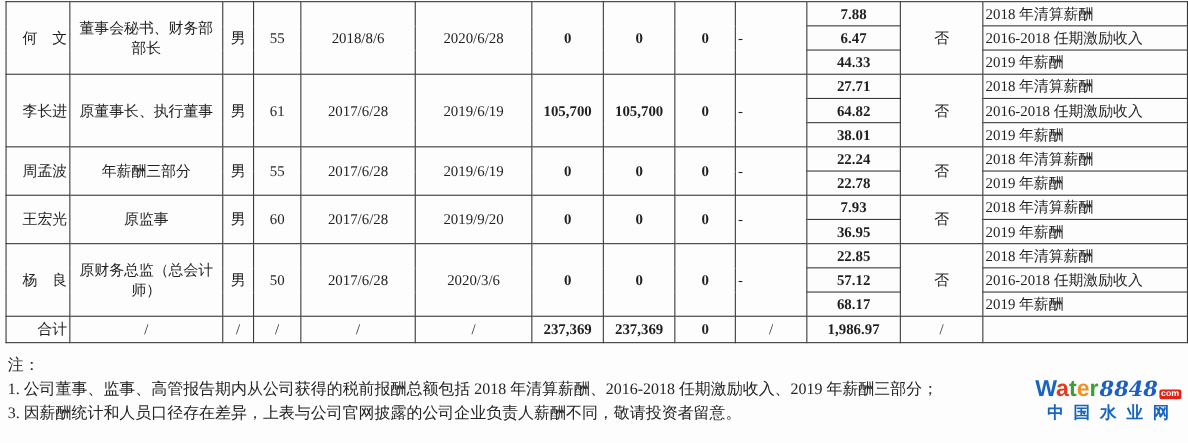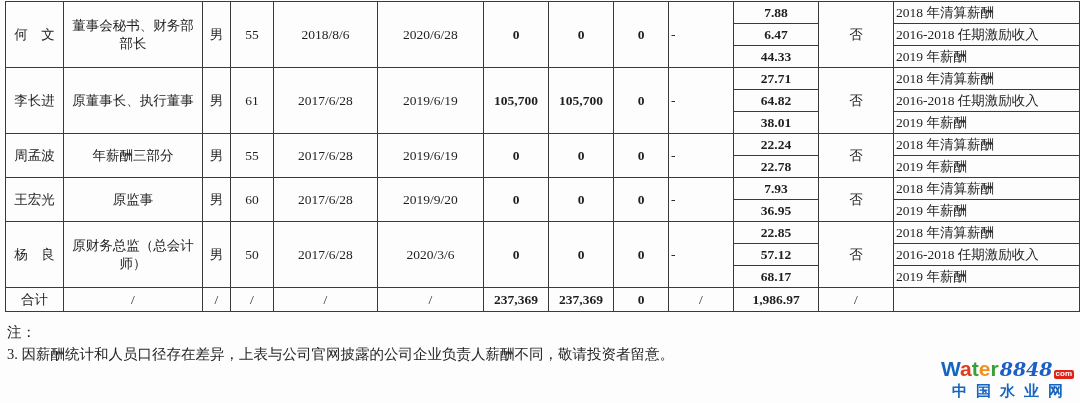--- a/index.html
+++ b/index.html
@@ -12,32 +12,32 @@
   table.salary{
     border-collapse:collapse;table-layout:fixed;width:1074px;
     margin:1px 0 0 5px;font-size:13.5px;
   }
   table.salary td{
     border:1px solid #3a3a3a;overflow:hidden;white-space:normal;
     line-height:18px;padding:0 2px;vertical-align:middle;
   }
   table.salary tr{height:22px;}
   table.salary tr.total{height:24px;}
-  .c-name{text-align:center;padding-left:5px;}
+  .c-name{text-align:right;padding-left:5px;}
   .c-pos{text-align:center;padding:1px 5px;}
   .c-center{text-align:center;}
   .c-num{text-align:center;padding-right:6px;font-weight:bold;}
   .c-dash{text-align:left;padding-left:7px;}
   .c-label{text-align:left;padding-left:6px;margin-left:36px;}
   .notes{
     margin:9px 0 0 7px;font-size:14.5px;line-height:22px;color:#242424;
     font-family:"Liberation Serif","DejaVu Serif",serif;width:900px;
   }
   .logo{
-    position:absolute;right:6px;bottom:5px;text-align:center;line-height:1.1;
+    position:absolute;right:6px;bottom:20px;text-align:center;line-height:1.1;
     font-family:"Liberation Sans","DejaVu Sans",sans-serif;
     margin-left:32px;
   }
   .logo-line1{white-space:nowrap;}
   .logo-word span{font-weight:bold;font-size:21px;letter-spacing:0px;}
   .logo-num{
     font-family:"DejaVu Serif","Liberation Serif",serif;
     font-style:italic;font-weight:bold;font-size:19px;margin-left:1px;
   }
   .logo-tld{
@@ -188,20 +188,21 @@
           <td class="c-center">/</td>
           <td class="c-num">1,986.97</td>
           <td class="c-center">/</td>
           <td class="c-label"></td>
         </tr>
       </tbody>
   </table>
 
   <div class="notes">
     <div>注：</div>
+    <div>1. 公司董事、监事、高管报告期内从公司获得的税前报酬总额包括 2018 年清算薪酬、2016-2018 任期激励收入、2019 年薪酬三部分；</div>
     <div>3. 因薪酬统计和人员口径存在差异，上表与公司官网披露的公司企业负责人薪酬不同，敬请投资者留意。</div>
   </div>
 
   <div class="logo">
     <div class="logo-line1">
       <span class="logo-word"><span style="color: rgb(22, 101, 193);">W</span><span style="color: rgb(226, 60, 30);">a</span><span style="color: rgb(58, 160, 53);">t</span><span style="color: rgb(240, 145, 29);">e</span><span style="color: rgb(58, 160, 53);">r</span></span><span class="logo-num" style="color: rgb(27, 95, 196);">8848</span><span class="logo-tld" style="background: rgb(222, 36, 25);">com</span>
     </div>
     <div class="logo-sub" style="color: rgb(22, 101, 193);">中国水业网</div>
   </div>
 

